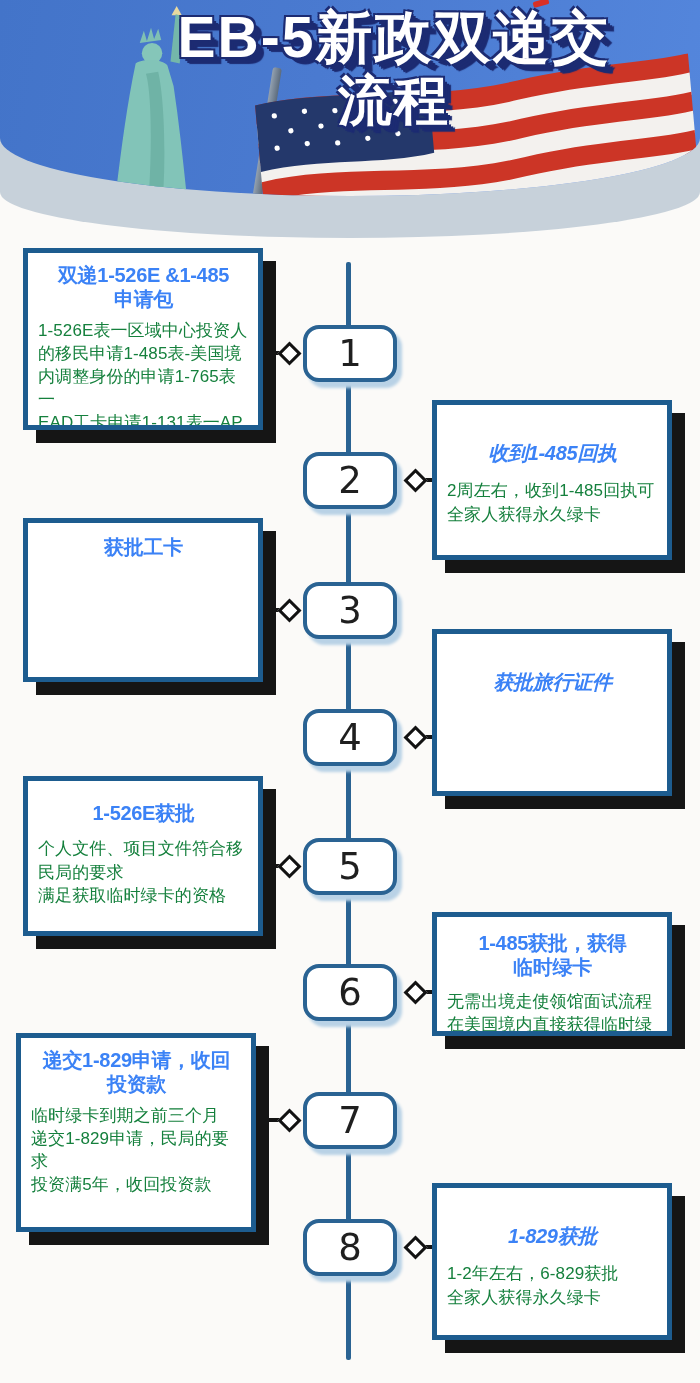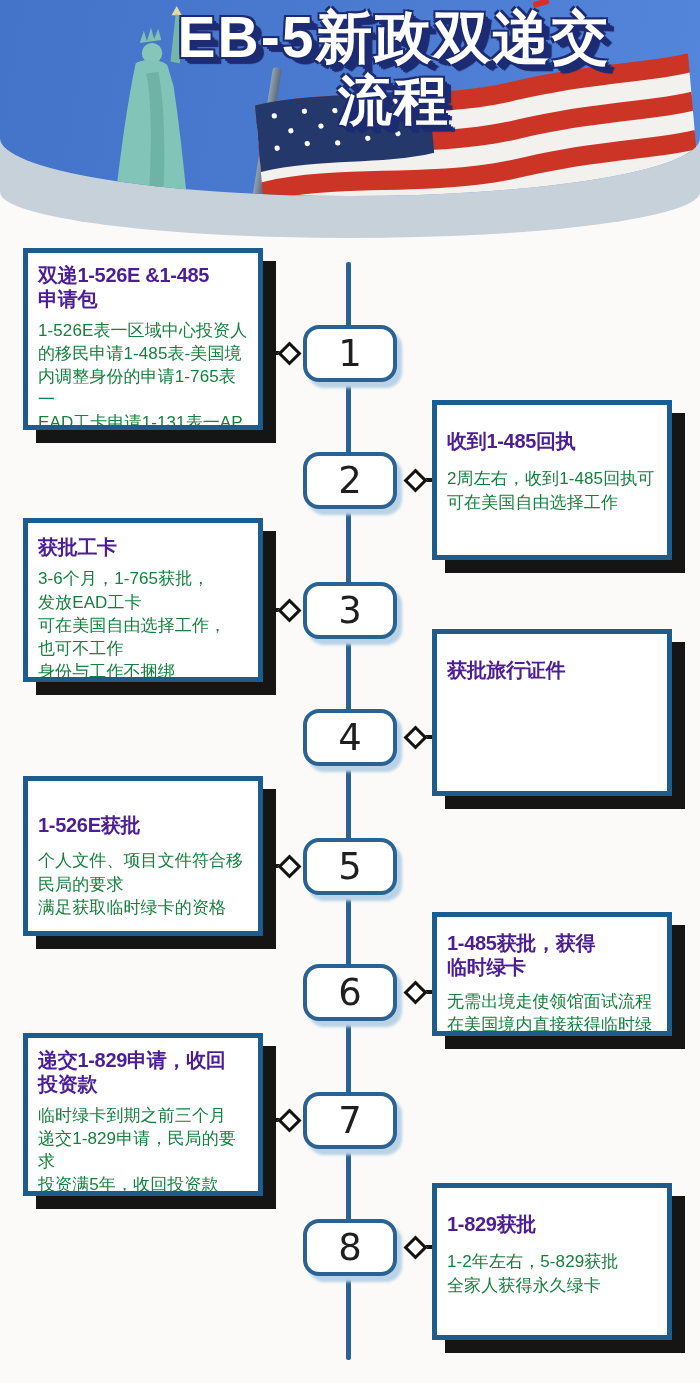--- a/index.html
+++ b/index.html
@@ -48,29 +48,29 @@
   .c5{top:864px}.c6{top:990px}.c7{top:1118px}.c8{top:1245px}
 
   .box{position:absolute;width:240px;box-sizing:border-box;border:5px solid #1d5c8f;background:#ffffff;
     padding:8px 9px 6px 10px;z-index:2;box-shadow:13px 13px 0 0 #151515;overflow:hidden;}
   .b1{left:23px;top:248px;height:182px}
   .b2{left:432px;top:400px;height:160px}
   .b3{left:23px;top:518px;height:164px}
   .b4{left:432px;top:629px;height:167px}
   .b5{left:23px;top:776px;height:160px}
   .b6{left:432px;top:912px;height:124px}
-  .b7{left:23px;top:1033px;height:163px}
+  .b7{left:16px;top:1033px;height:199px}
   .b8{left:432px;top:1183px;height:157px}
 
-  .box-title{color:#4c1d95;font-weight:bold;font-size:20px;line-height:1.22;letter-spacing:-0.3px;
-    text-align:left;white-space:pre-line;margin:2px 0 7px 0;}
+  .box-title{color:#3b82f6;font-weight:bold;font-size:20px;line-height:1.22;letter-spacing:-0.3px;
+    text-align:center;white-space:pre-line;margin:2px 0 7px 0;}
   .box-body{color:#15803d;font-size:17px;line-height:1.36;white-space:pre-line;letter-spacing:0.1px;}
-  .b2 .box-title,.b4 .box-title,.b8 .box-title{margin-top:16px;margin-bottom:14px;}
+  .b2 .box-title,.b4 .box-title,.b8 .box-title{margin-top:28px;margin-bottom:14px;font-style:italic;}
   .b6 .box-title{margin-top:6px;margin-bottom:10px;}
-  .b5 .box-title{margin-top:24px;margin-bottom:12px;}
+  .b5 .box-title{margin-top:12px;margin-bottom:12px;}
   .b3 .box-title{margin-top:4px;margin-bottom:8px;}
 </style>
 </head>
 <body>
 
 <div class="page">
 
   <div class="banner">
     <div class="curve-band"></div>
     <div class="photo">
@@ -143,37 +143,32 @@
 
     <div>
       <div class="conn cR c2"></div>
       <div class="diamond dR d2"></div>
       <div class="badge p2">
         <span>2</span>
       </div>
       <div class="box b2">
         <div class="box-title">收到1-485回执</div>
         <div class="box-body">2周左右，收到1-485回执可
-可在美国自由选择工作</div>
+全家人获得永久绿卡</div>
       </div>
     </div>
 
     <div>
       <div class="conn cL c3"></div>
       <div class="diamond dL d3"></div>
       <div class="badge p3">
         <span>3</span>
       </div>
       <div class="box b3">
         <div class="box-title">获批工卡</div>
-        <div class="box-body">3-6个月，1-765获批，
-发放EAD工卡
-可在美国自由选择工作，
-也可不工作
-身份与工作不捆绑</div>
       </div>
     </div>
 
     <div>
       <div class="conn cR c4"></div>
       <div class="diamond dR d4"></div>
       <div class="badge p4">
         <span>4</span>
       </div>
       <div class="box b4">
@@ -225,19 +220,19 @@
     </div>
 
     <div>
       <div class="conn cR c8"></div>
       <div class="diamond dR d8"></div>
       <div class="badge p8">
         <span>8</span>
       </div>
       <div class="box b8">
         <div class="box-title">1-829获批</div>
-        <div class="box-body">1-2年左右，5-829获批
+        <div class="box-body">1-2年左右，6-829获批
 全家人获得永久绿卡</div>
       </div>
     </div>
   </div>
 
 </div>
 
 </body></html>

